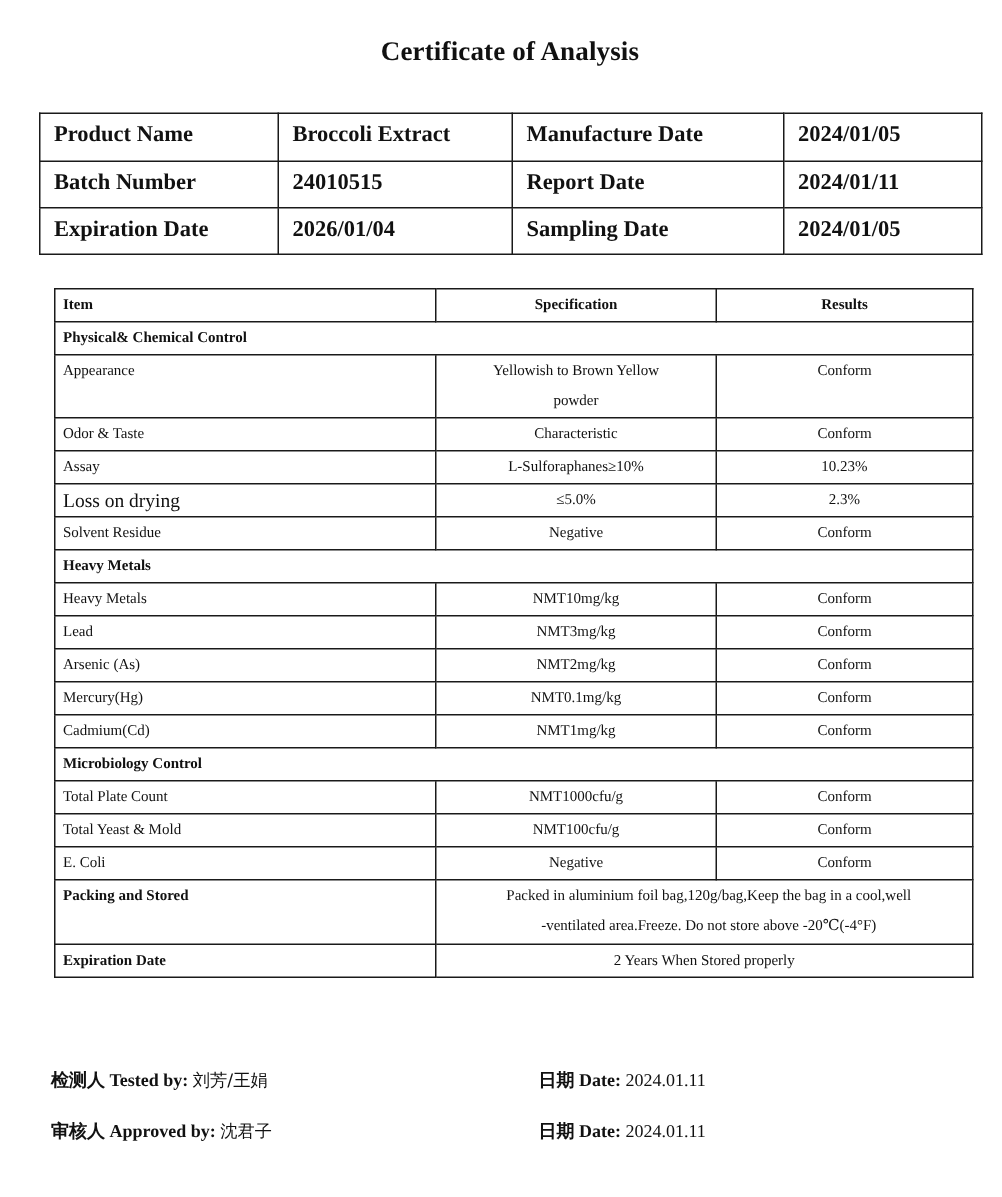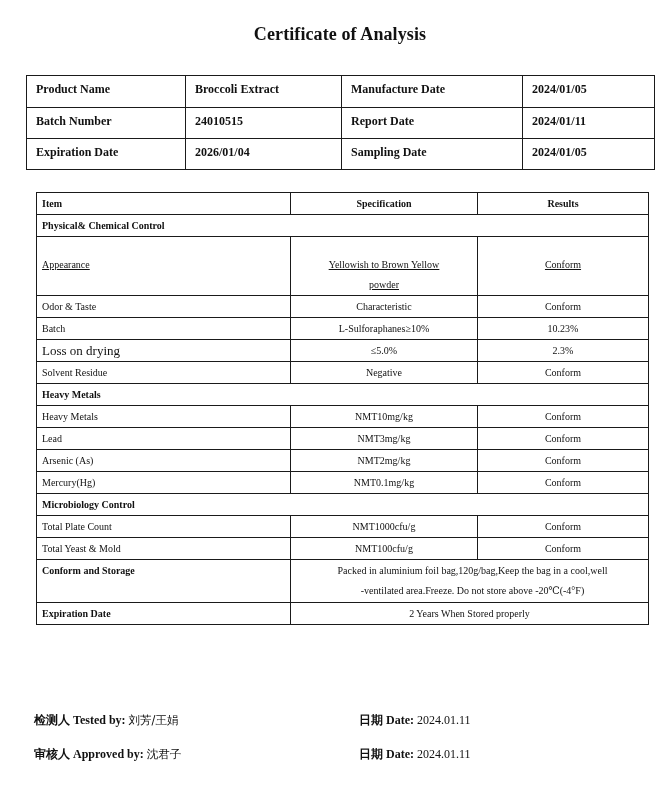--- a/index.html
+++ b/index.html
@@ -8,33 +8,33 @@
     font-family: "Liberation Serif", "DejaVu Serif", serif; color: #111;
   }
   .title {
     position: absolute; left: 0; top: 24px; width: 680px; text-align: center;
     font-size: 18px; font-weight: bold; letter-spacing: 0.1px;
   }
   table { border-collapse: collapse; position: absolute; table-layout: fixed; }
   .info { left: 26px; top: 75px; width: 628px; }
   .info td {
     border: 1.5px solid #1a1a1a; height: 31px; vertical-align: top;
-    padding: 6px 0 0 9px; font-size: 12px; font-weight: bold; box-sizing: border-box; margin-top: 24px;
+    padding: 6px 0 0 9px; font-size: 15px; font-weight: bold; box-sizing: border-box; margin-top: 24px;
   }
   .info tr:first-child td { height: 32px; padding-top: 6px; }
   .main { left: 36px; top: 192px; width: 612px; }
   .main td {
     border: 1.2px solid #1a1a1a; font-size: 10px; height: 22px;
     padding: 0 0 0 5px; vertical-align: middle; box-sizing: border-box; line-height: 20px;
   }
   .main td.c { text-align: center; padding-left: 0; }
   .main td.b { font-weight: bold; }
   .main tr.hdr td { font-weight: bold; }
   .main tr.sec td { font-weight: bold; }
-  .main tr.tall td { height: 42px; vertical-align: top; padding-top: 18px; text-decoration: underline; }
+  .main tr.tall td { height: 42px; vertical-align: top; padding-top: 1px; }
   .main tr.tall2 td { height: 43px; vertical-align: top; padding-top: 1px; }
   .main td.pk { text-align: center; padding-left: 6px; line-height: 20px; }
   .main td.big { font-size: 13px; }
   .sign { position: absolute; left: 34px; font-size: 12px; }
   .sign .cn { font-family: "DejaVu Sans", sans-serif; font-weight: bold; font-size: 12px; margin-top: 20px; }
   .sign .en { font-weight: bold; }
   .sign .name { font-family: "DejaVu Sans", sans-serif; font-size: 11.5px; }
   .date { position: absolute; left: 359px; font-size: 12px; }
   .date .cn { font-family: "DejaVu Sans", sans-serif; font-weight: bold; }
   .date .en { font-weight: bold; }
@@ -96,21 +96,21 @@
       <div>powder</div>
     </td>
     <td class="c">Conform</td>
   </tr>
   <tr>
     <td>Odor &amp; Taste</td>
     <td class="c">Characteristic</td>
     <td class="c">Conform</td>
   </tr>
   <tr>
-    <td>Batch</td>
+    <td>Assay</td>
     <td class="c">L-Sulforaphanes≥10%</td>
     <td class="c">10.23%</td>
   </tr>
   <tr>
     <td class="big">Loss on drying</td>
     <td class="c">≤5.0%</td>
     <td class="c">2.3%</td>
   </tr>
   <tr>
     <td>Solvent Residue</td>
@@ -134,37 +134,47 @@
   <tr>
     <td>Arsenic (As)</td>
     <td class="c">NMT2mg/kg</td>
     <td class="c">Conform</td>
   </tr>
   <tr>
     <td>Mercury(Hg)</td>
     <td class="c">NMT0.1mg/kg</td>
     <td class="c">Conform</td>
   </tr>
+  <tr>
+    <td>Cadmium(Cd)</td>
+    <td class="c">NMT1mg/kg</td>
+    <td class="c">Conform</td>
+  </tr>
 
   <tr class="sec">
     <td colspan="3">Microbiology Control</td>
   </tr>
   <tr>
     <td>Total Plate Count</td>
     <td class="c">NMT1000cfu/g</td>
     <td class="c">Conform</td>
   </tr>
   <tr>
     <td>Total Yeast &amp; Mold</td>
     <td class="c">NMT100cfu/g</td>
     <td class="c">Conform</td>
   </tr>
+  <tr>
+    <td>E. Coli</td>
+    <td class="c">Negative</td>
+    <td class="c">Conform</td>
+  </tr>
 
   <tr class="tall2">
-    <td class="b">Conform and Storage</td>
+    <td class="b">Packing and Stored</td>
     <td colspan="2" class="pk">
       <div>Packed in aluminium foil bag,120g/bag,Keep the bag in a cool,well</div>
       <div>-ventilated area.Freeze. Do not store above -20℃(-4°F)</div>
     </td>
   </tr>
   <tr>
     <td class="b">Expiration Date</td>
     <td colspan="2" class="c">2 Years When Stored properly</td>
   </tr>
 </tbody>

